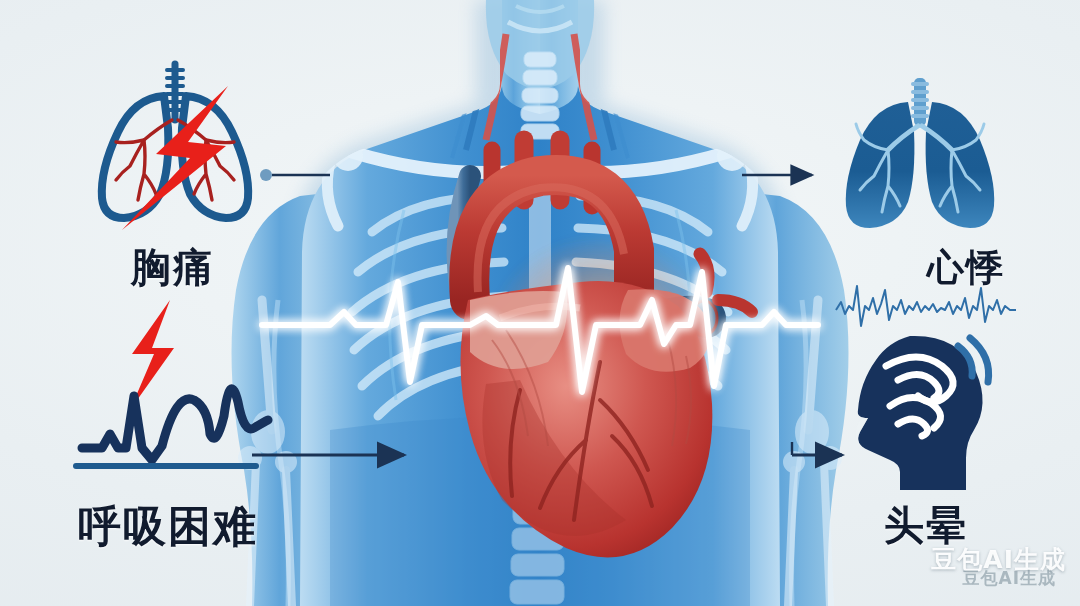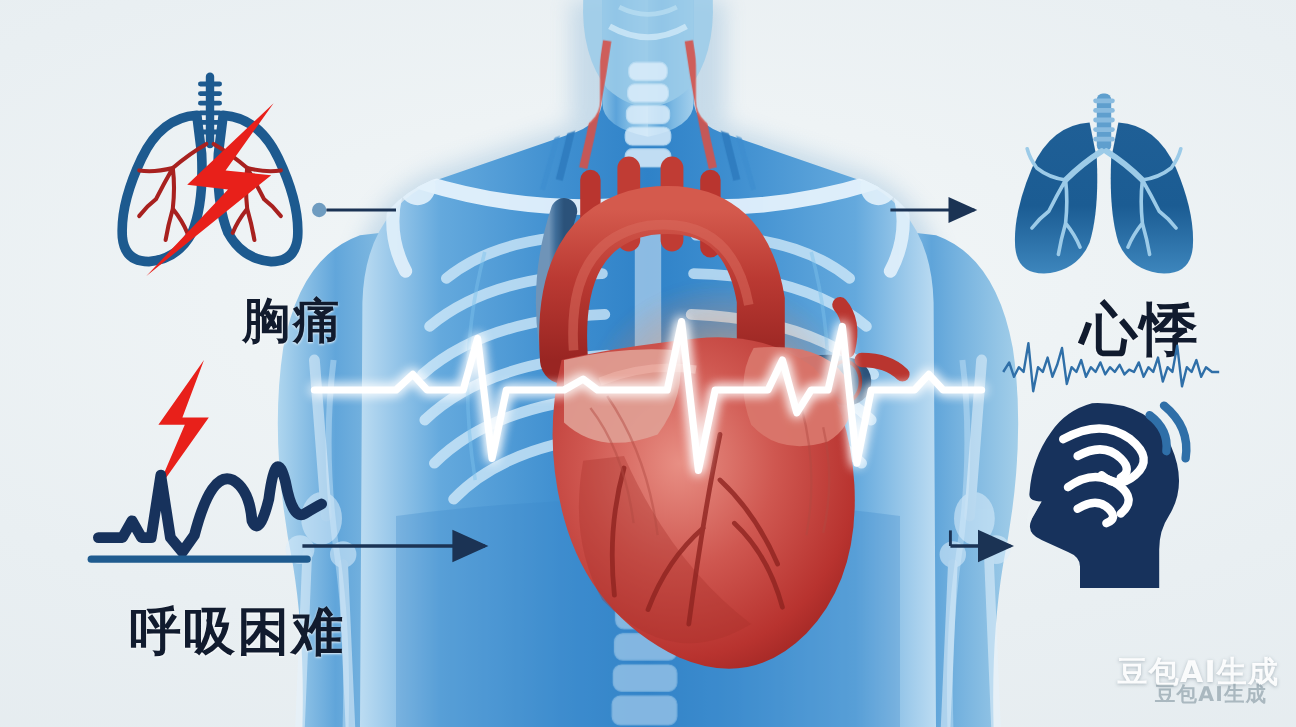--- a/index.html
+++ b/index.html
@@ -12,21 +12,21 @@
     position:relative;width:1080px;height:606px;overflow:hidden;
     background:
       radial-gradient(120% 90% at 50% 40%, #f3f7f8 0%, #e9eff2 55%, #e3eaee 100%);
   }
   .abs{position:absolute;}
   .lbl{
     position:absolute;
     font-weight:bold;
     color:#111b2e;
     letter-spacing:2px;
-    text-align:right;
+    text-align:center;
     white-space:nowrap;
     text-shadow:0 1px 2px rgba(255,255,255,.85);
     font-family:"DejaVu Sans","Liberation Sans",sans-serif;
   }
   svg{display:block;overflow:visible;}
   .wm{
     position:absolute;white-space:nowrap;font-weight:bold;
     font-family:"DejaVu Sans","Liberation Sans",sans-serif;
   }
   .wm-main{
@@ -340,21 +340,21 @@
     </g>
     <g stroke="#9ccbe8" stroke-width="3" fill="none" stroke-linecap="round">
       <path d="M88,48 Q72,58 58,72" stroke-width="5"></path>
       <path d="M92,48 Q108,58 122,72" stroke-width="5"></path>
       <path d="M58,72 Q44,70 34,62 M58,72 Q50,86 44,98 M58,72 Q60,90 58,108
                M44,98 Q36,104 30,112 M58,108 Q54,122 52,134 M58,108 Q66,118 70,128 M34,62 Q28,54 26,46"></path>
       <path d="M122,72 Q136,70 146,62 M122,72 Q130,86 136,98 M122,72 Q120,90 122,108
                M136,98 Q144,104 150,112 M122,108 Q126,122 128,134 M122,108 Q114,118 110,128 M146,62 Q152,54 154,46"></path>
     </g>
   </svg>
-  <div class="lbl" style="left:820px;top:243px;width:180px;font-size:48px;">心悸</div>
+  <div class="lbl" style="left:876px;top:243px;width:180px;font-size:37px;">心悸</div>
   <svg class="abs" style="left:836px;top:280px;" width="180" height="48" viewBox="0 0 180 48">
     <path stroke="#2f6fa8" stroke-width="2" fill="none" stroke-linejoin="round" d="M0,30 L5,22 L9,34 L13,26 L17,30 L21,6 L25,46 L29,26 L33,30 L37,18 L41,34 L45,24
              L49,10 L53,40 L57,26 L61,30 L65,20 L69,34 L73,26 L77,30 L81,22 L85,32 L89,26
              L93,30 L97,24 L101,32 L105,28 L109,30 L113,22 L117,34 L121,26 L125,30 L129,18
              L133,38 L137,26 L141,30 L145,8 L149,42 L153,26 L157,30 L161,20 L165,34 L169,26 L174,30 L180,30"></path>
   </svg>
 
   <svg class="abs" style="left:846px;top:332px;" width="150" height="166" viewBox="0 0 150 166">
     <path fill="#17325c" d="M64,4 Q112,2 130,40 Q144,72 128,98 Q120,110 120,126 L120,158 L54,158 L54,140
              Q54,132 44,128 L22,118 Q8,112 14,100 L22,86 Q10,86 12,78 Q14,50 30,28 Q42,10 64,4 Z"></path>
@@ -363,17 +363,18 @@
       <path d="M40,34 Q72,16 96,34 Q116,50 100,64 Q86,76 72,64"></path>
       <path d="M52,48 Q74,36 88,50 Q98,60 88,66"></path>
       <path d="M44,74 Q66,58 86,72 Q102,84 88,96"></path>
       <path d="M52,92 Q68,82 78,92 Q86,100 76,104"></path>
     </g>
     <g stroke="#2f6fa8" stroke-width="7" fill="none" stroke-linecap="round">
       <path d="M112,14 Q128,26 126,44"></path>
       <path d="M124,6 Q146,24 142,50"></path>
     </g>
   </svg>
+  <div class="lbl" style="left:846px;top:498px;width:160px;font-size:40px;">头晕</div>
 
   <div class="wm wm-main">豆包AI生成</div>
   <div class="wm wm-sub">豆包AI生成</div>
 
 </div>
 
 </body></html>

